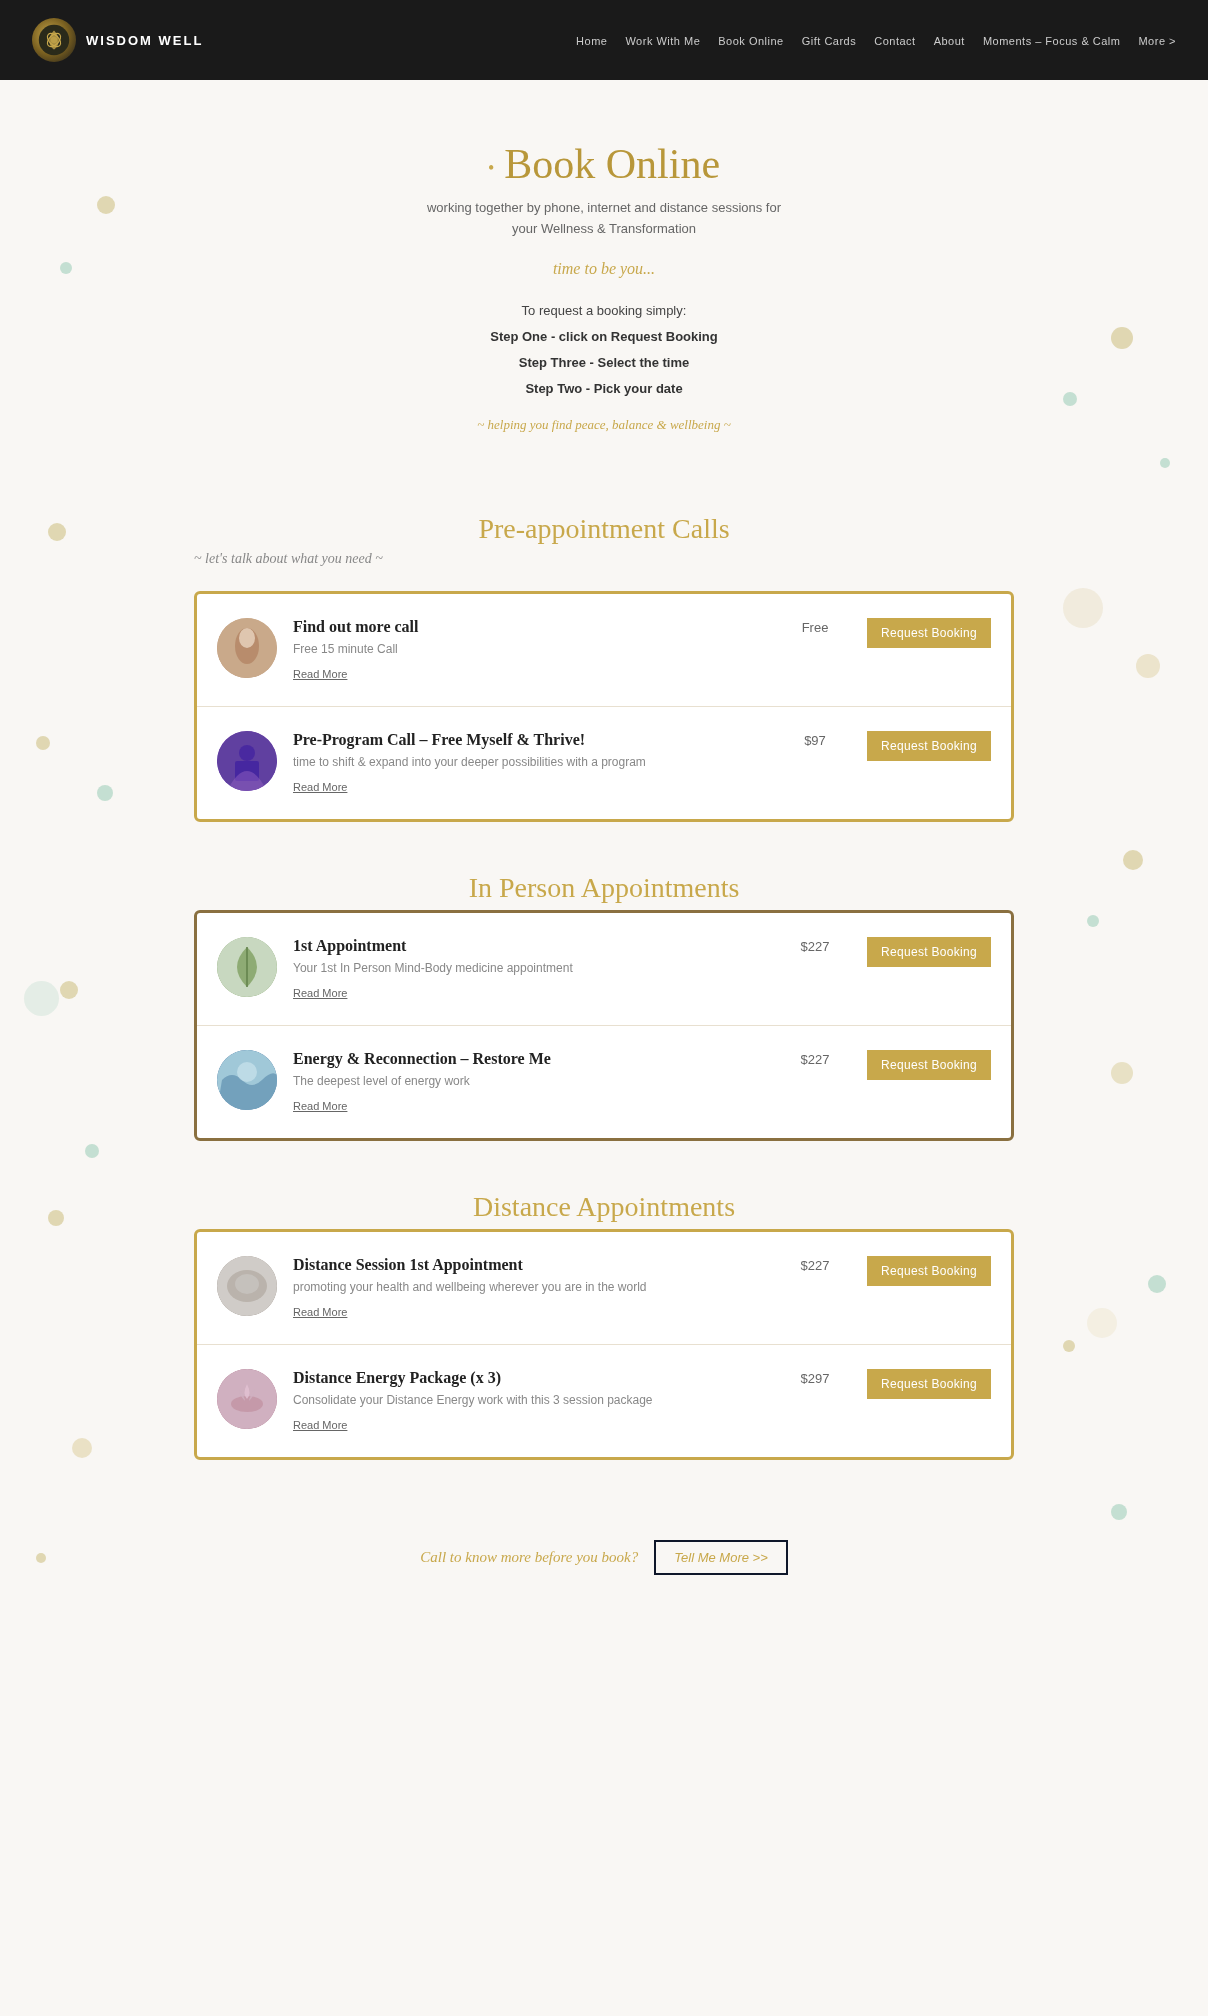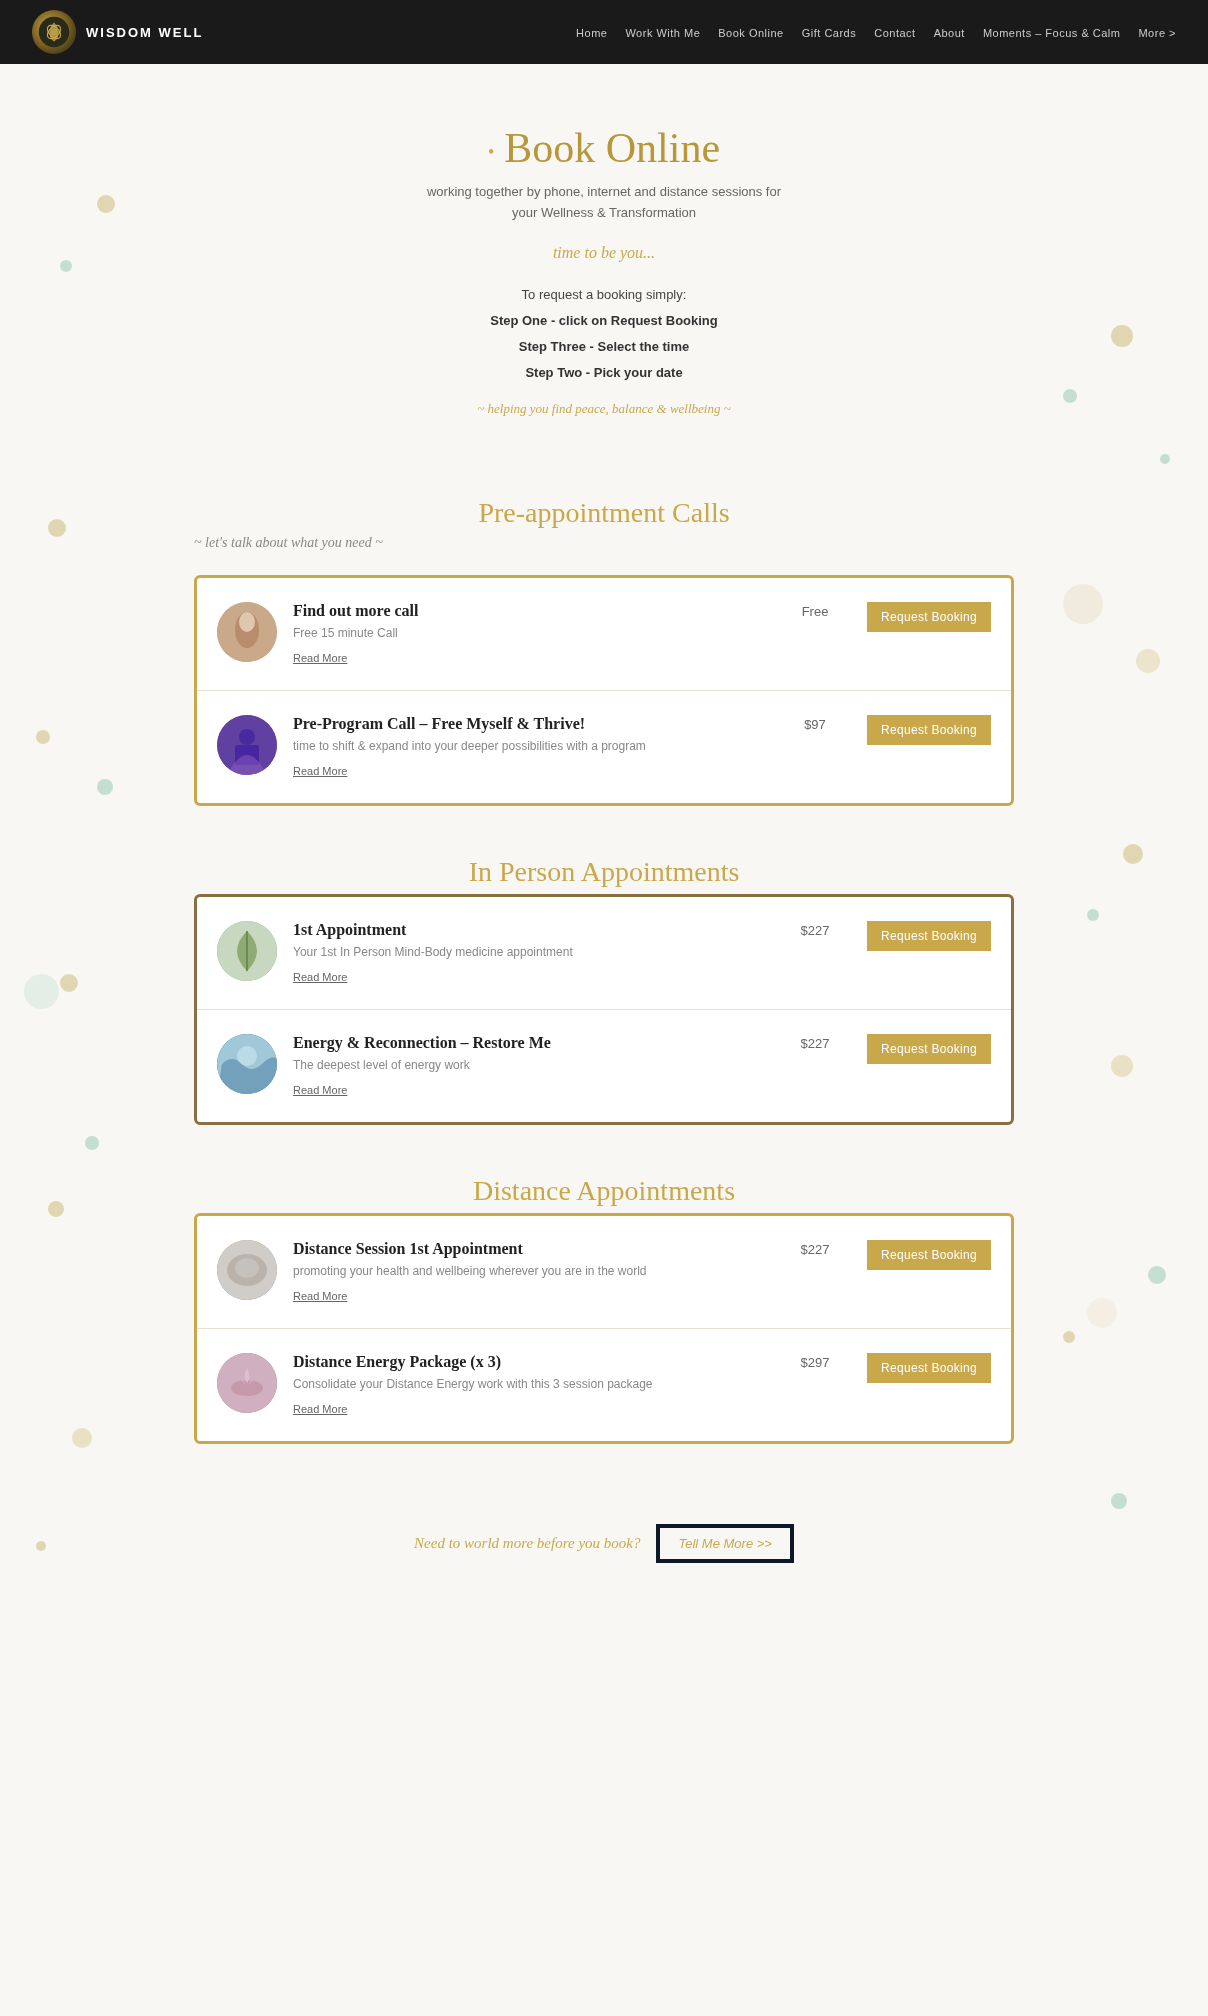--- a/index.html
+++ b/index.html
@@ -9,21 +9,21 @@
       color: #333;
       min-height: 2016px;
     }
 
     
     nav {
       background-color: #1a1a1a;
       display: flex;
       align-items: center;
       padding: 0 32px;
-      height: 64px;
+      height: 80px;
       position: relative;
       z-index: 10;
     }
     .nav-logo {
       display: flex;
       align-items: center;
       gap: 10px;
       margin-right: auto;
     }
     .nav-logo-icon {
@@ -257,21 +257,21 @@
       gap: 16px;
       flex-wrap: wrap;
     }
     .footer-cta-text {
       font-style: italic;
       color: #c8a84b;
       font-size: 15px;
     }
     .btn-tell-me {
       background: transparent;
-      border: 4px solid #0f172a;
+      border: 2px solid #0f172a;
       color: #c8a84b;
       padding: 8px 18px;
       font-family: Arial, sans-serif;
       font-size: 13px;
       cursor: pointer;
       font-style: italic;
     }
 
     
     .page-wrapper {
@@ -452,19 +452,19 @@
               <div class="service-info"><div class="service-name">Distance Energy Package (x 3)</div><div class="service-desc">Consolidate your Distance Energy work with this 3 session package</div><span class="service-read-more">Read More</span></div>
               <div class="service-price">$297</div>
               <div class="service-action">
                 <button class="btn-request">Request Booking</button>
               </div>
             </div>
           </div>
         </div>
 
       <div class="footer-cta">
-        <span class="footer-cta-text">Need to world more before you book?</span>
+        <span class="footer-cta-text">Call to know more before you book?</span>
         <button class="btn-tell-me">Tell Me More &gt;&gt;</button>
       </div>
 
     </div>
   </div>
 </div>
 
 </body></html>

